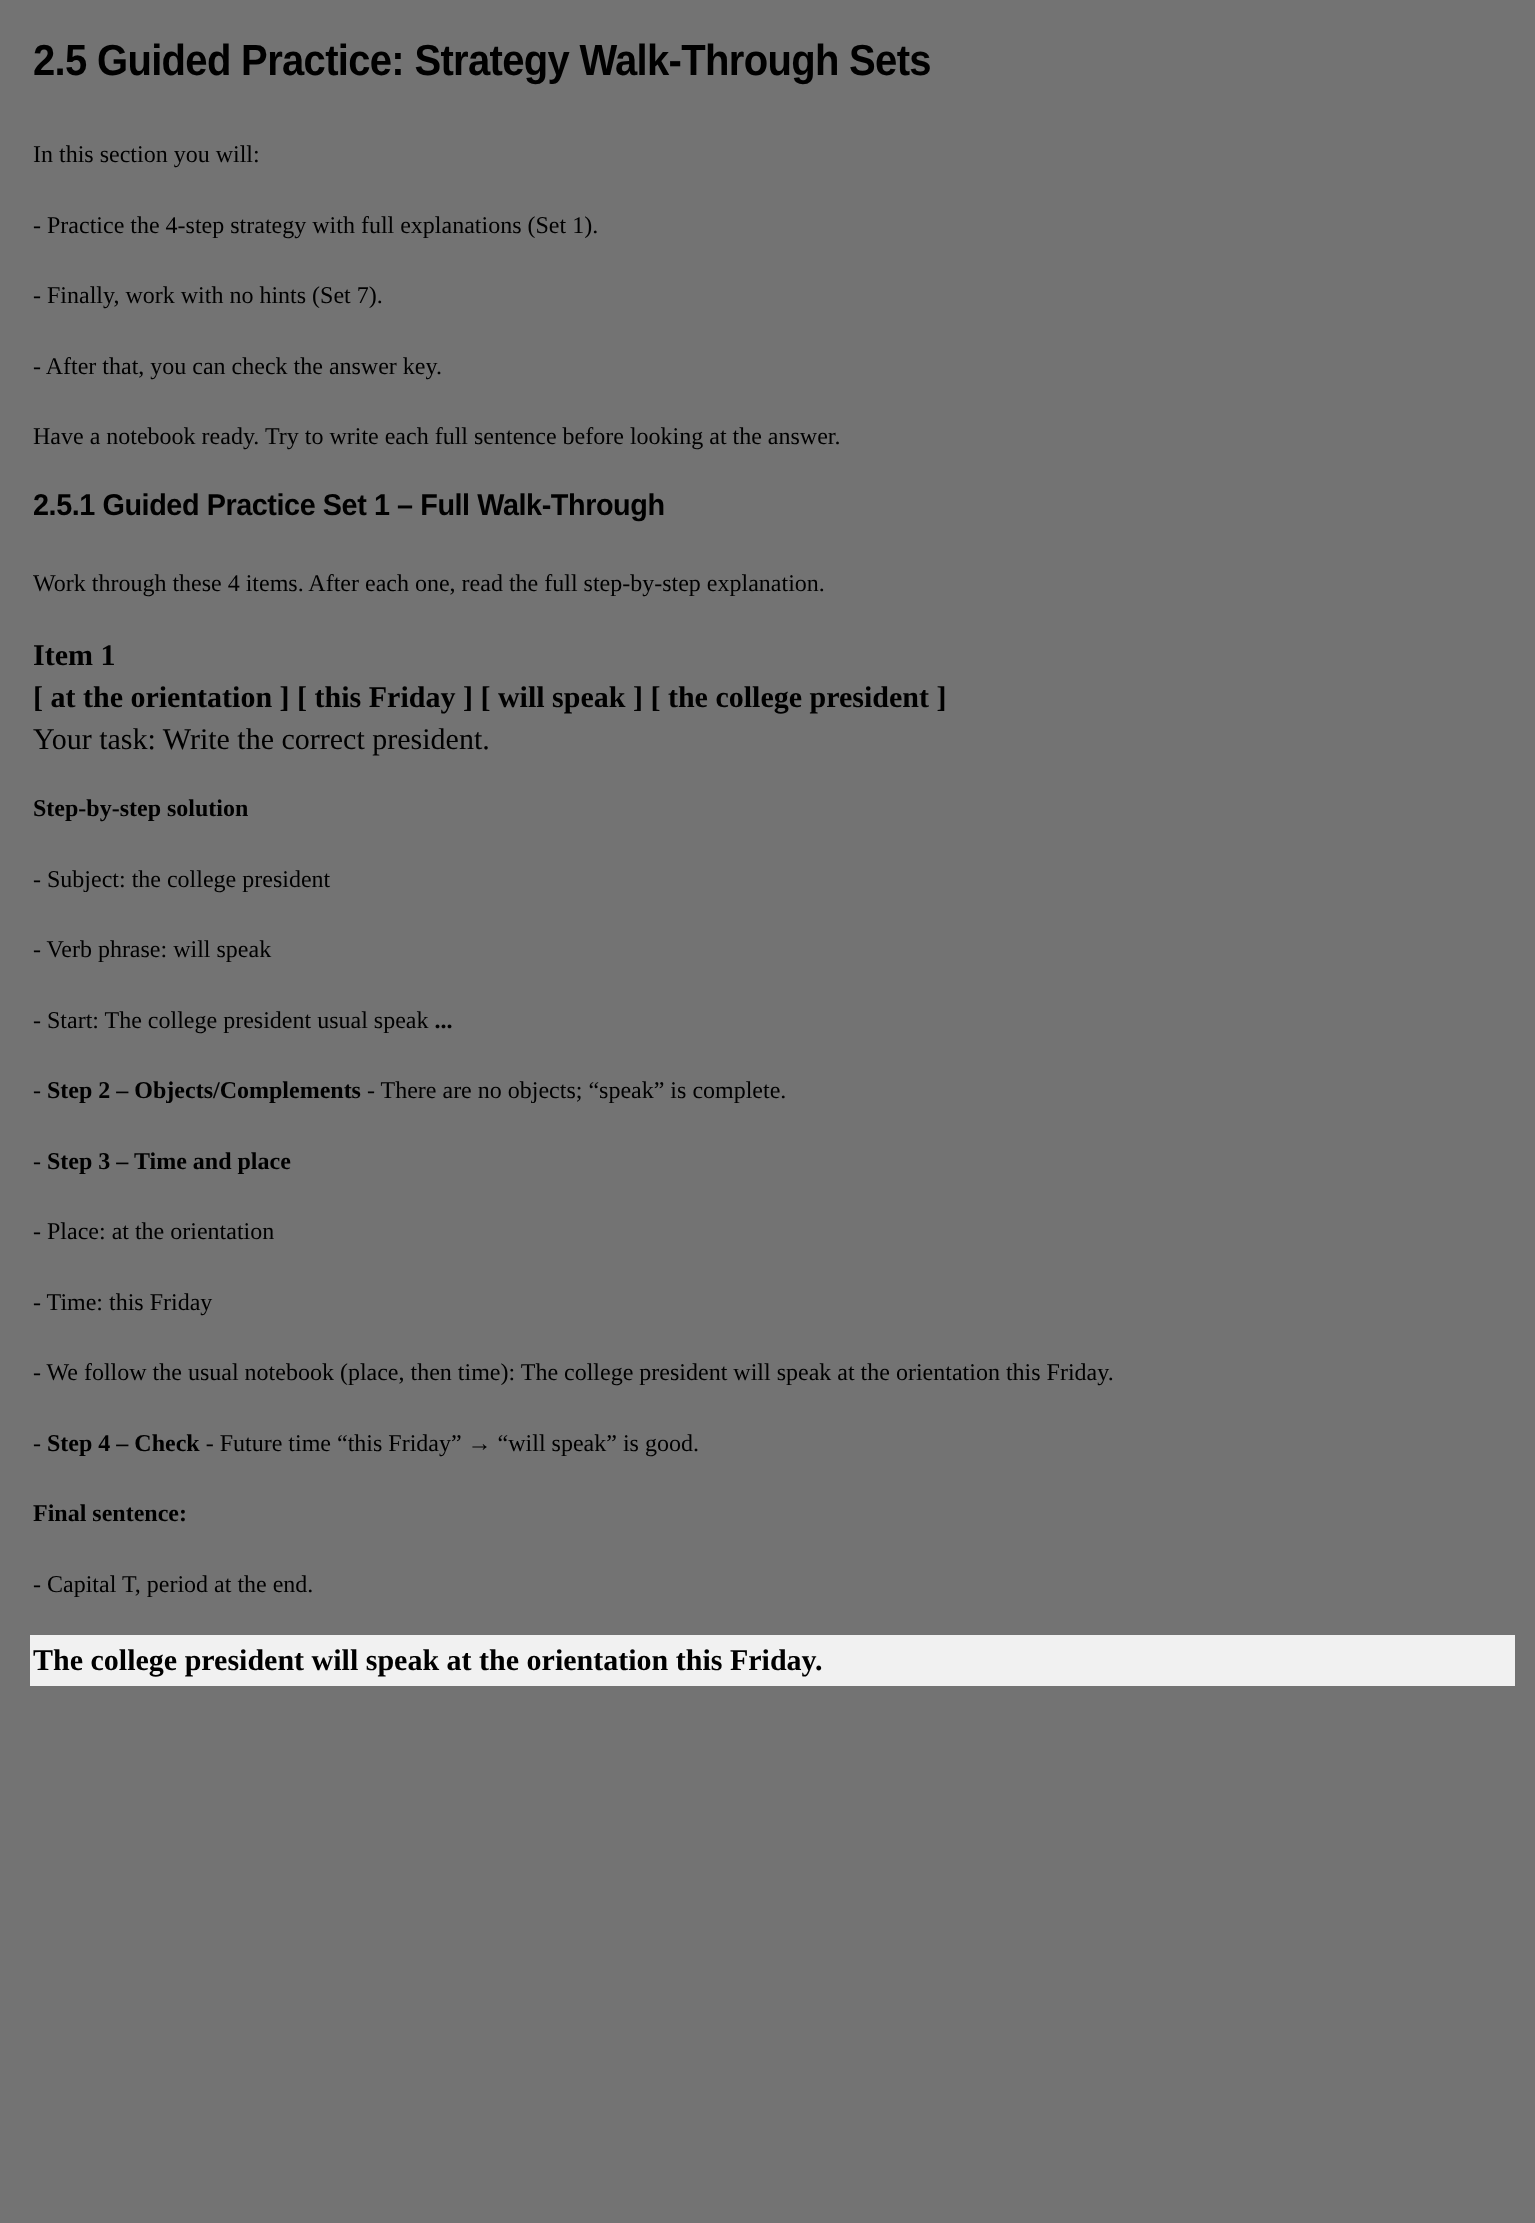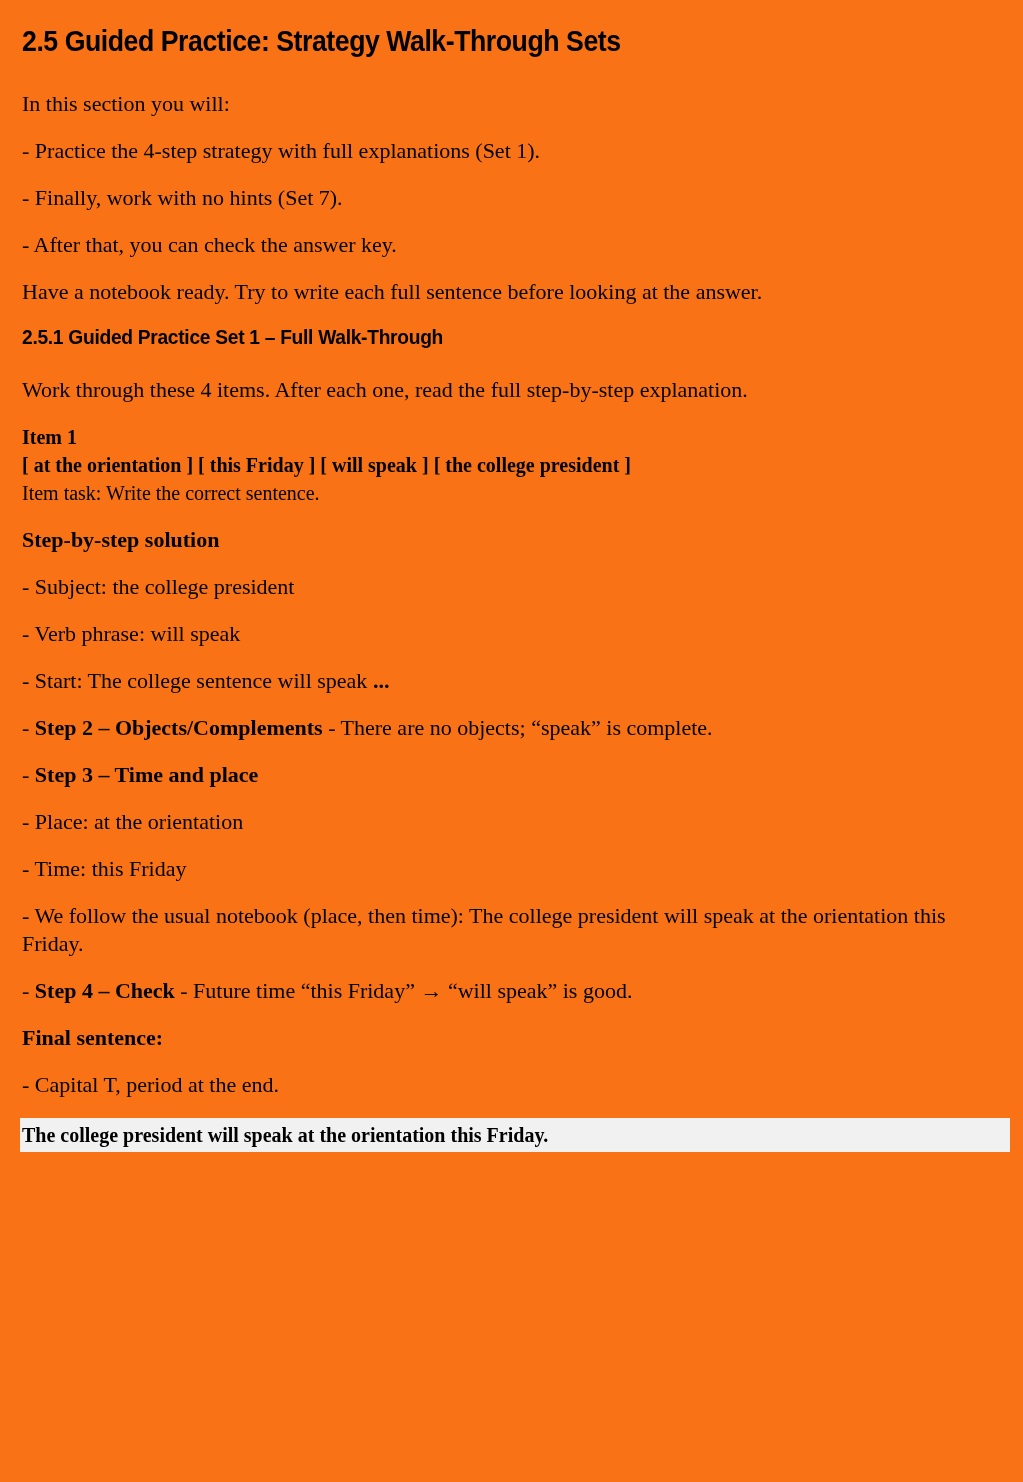--- a/index.html
+++ b/index.html
@@ -8,21 +8,21 @@
     width: 1023px;
     height: 1482px;
     font-family: "Liberation Serif", serif;
     color: #000000;
     overflow: hidden;
   }
   .page {
     width: 1023px;
     height: 1482px;
     padding: 26px 22px 0 22px;
-    background: #f97316;
+    background: #737373;
   }
   h1.doc-title {
     font-family: "Liberation Sans", sans-serif;
     font-weight: 700;
     font-size: 29px;
     line-height: 30px;
     letter-spacing: -0.5px;
     transform: scaleX(0.92);
     transform-origin: left center;
     white-space: nowrap;
@@ -35,21 +35,21 @@
     font-size: 20px;
     line-height: 24px;
     letter-spacing: -0.3px;
     transform: scaleX(0.96);
     transform-origin: left center;
     white-space: nowrap;
     margin: 0 0 27px 0;
     color: #000000;
   }
   p.body-line {
-    font-size: 22px;
+    font-size: 16px;
     line-height: 28px;
     margin: 0 0 19px 0;
   }
   p.tight-block {
     font-size: 20px;
     line-height: 28px;
     margin: 0 0 19px 0;
   }
   .b { font-weight: 700; }
   .i { }
@@ -77,31 +77,31 @@
 
   <p class="body-line i">Have a notebook ready. Try to write each full sentence before looking at the answer.</p>
 
   <h2 class="sec-title">2.5.1 Guided Practice Set 1 – Full Walk-Through</h2>
 
   <p class="body-line">Work through these 4 items. After each one, read the full step-by-step explanation.</p>
 
   <p class="tight-block">
     <span class="b">Item 1</span><br>
     <span class="b">[ at the orientation ] [ this Friday ] [ will speak ] [ the college president ]</span><br>
-    <span class="i">Item task: Write the correct sentence.</span>
+    <span class="i">Your task: Write the correct president.</span>
   </p>
 
   <p class="body-line b">Step-by-step solution</p>
 
 
   <p class="body-line">- Subject: the college president</p>
 
   <p class="body-line">- Verb phrase: will speak</p>
 
-  <p class="body-line"><span>- Start: </span><span class="i">The college sentence will speak</span><span class="b"> ...</span></p>
+  <p class="body-line"><span>- Start: </span><span class="i">The college president usual speak</span><span class="b"> ...</span></p>
 
   <p class="body-line"><span>- </span><span class="b">Step 2 – Objects/Complements</span><span> - There are no objects; “speak” is complete.</span></p>
 
   <p class="body-line"><span>- </span><span class="b">Step 3 – Time and place</span></p>
 
   <p class="body-line">- Place: at the orientation</p>
 
   <p class="body-line">- Time: this Friday</p>
 
   <p class="body-line"><span>- We follow the usual notebook (place, then time): </span> <span class="i">The college president will speak at the orientation this Friday.</span></p>

